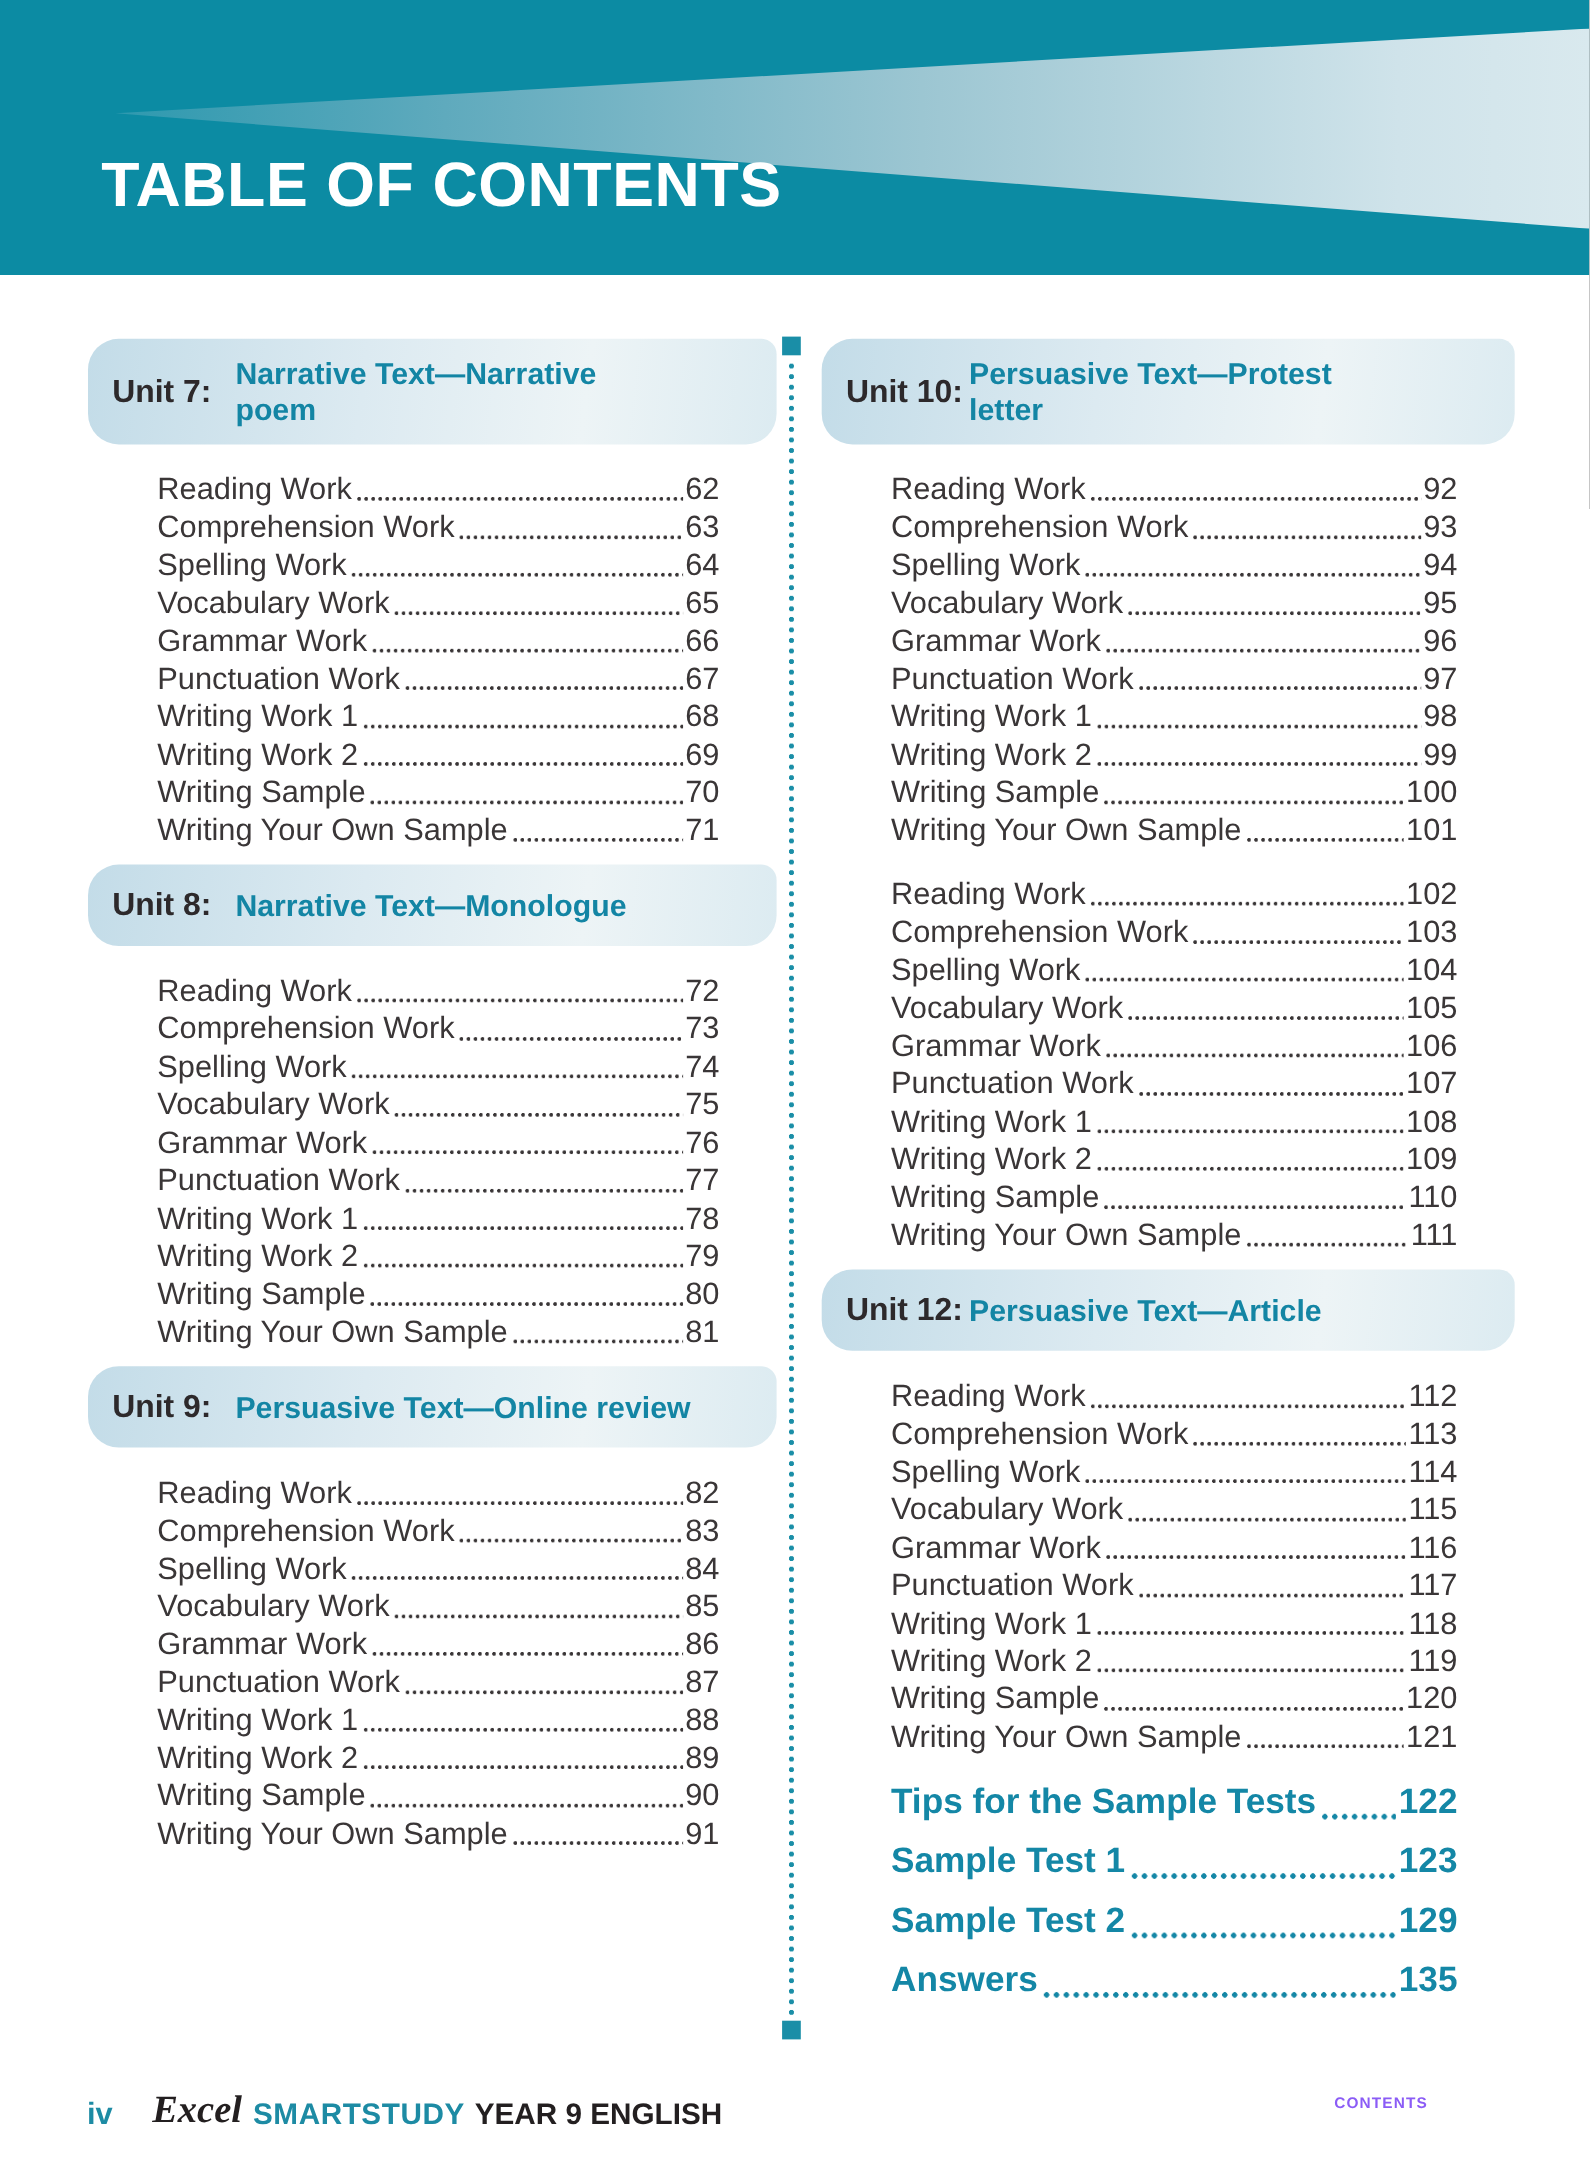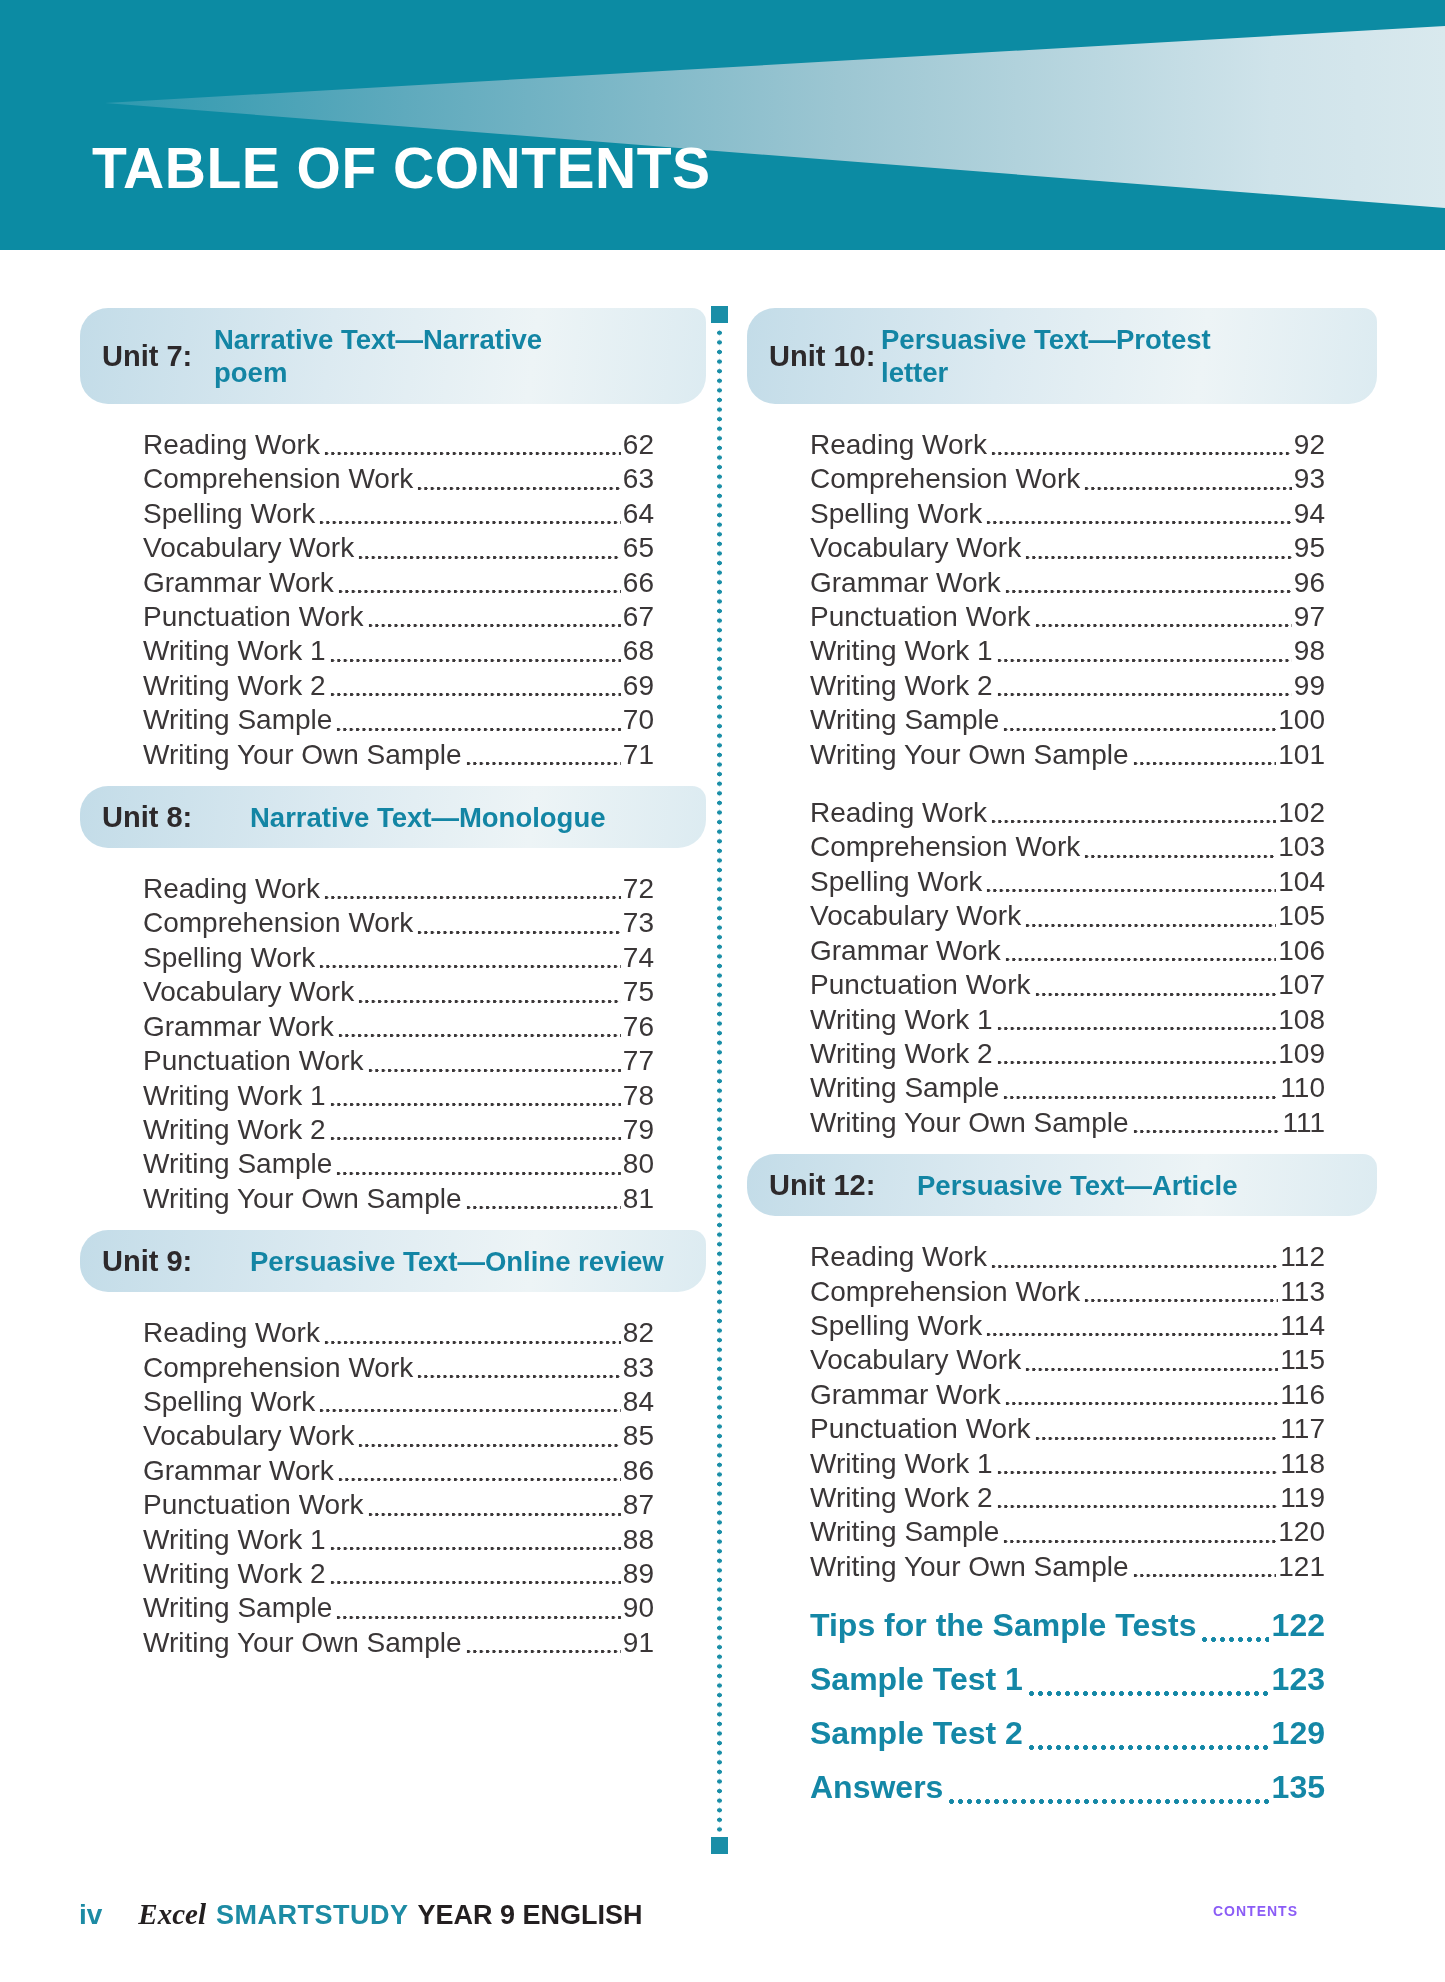--- a/index.html
+++ b/index.html
@@ -26,21 +26,21 @@
   .col-left  { left:80px;  width:626px; }
   .col-right { left:747px; width:630px; }
 
   .unit-box {
     display:flex; align-items:center;
     padding:0 20px 0 22px; box-sizing:border-box;
     border-radius:28px 14px 28px 28px;
     background:linear-gradient(97deg, #c3dce8 0%, #dceaf1 40%, #edf4f6 72%, #dcebf1 100%);
   }
   .unit-box.two { height:96px; }
-  .unit-box.one { height:62px;gap:36px; }
+  .unit-box.one { height:74px; }
   .unit-label {
     min-width:112px; flex-shrink:0;
     font-size:29px; font-weight:bold; color:#2d292b; line-height:33px;
   }
   .unit-title {
     font-size:27.5px; font-weight:bold; color:#1385a4; line-height:33px;
     white-space:pre-line;
   }
 
   .entries { margin:24px 0 14px 0; padding:0 52px 0 63px; }
@@ -75,21 +75,21 @@
     background-size:17px 9.6px; background-repeat:repeat-y;
   }
 
   
   .footer-left {
     position:absolute; left:79px; top:1898px;
     display:flex; align-items:flex-end; white-space:nowrap;
   }
   .roman { font-size:28px; font-weight:bold; color:#1d8ba4; margin-right:36px; }
   .brand-excel { font-family:"Liberation Serif", serif; font-style:italic; font-weight:bold;
-                 font-size:29px; color:#231f20; margin-right:10px; }
+                 font-size:35px; color:#231f20; margin-right:10px; }
   .brand-smart { font-size:27px; font-weight:bold; color:#1d8ba4; letter-spacing:0.5px; margin-right:9px; }
   .brand-course { font-size:27px; font-weight:bold; color:#231f20; }
   .footer-right {
     position:absolute; left:1213px; top:1903px;
     font-size:14px; font-weight:bold; color:#8b5cf6; letter-spacing:1px;
   }
 </style>
 </head>
 <body>
 

